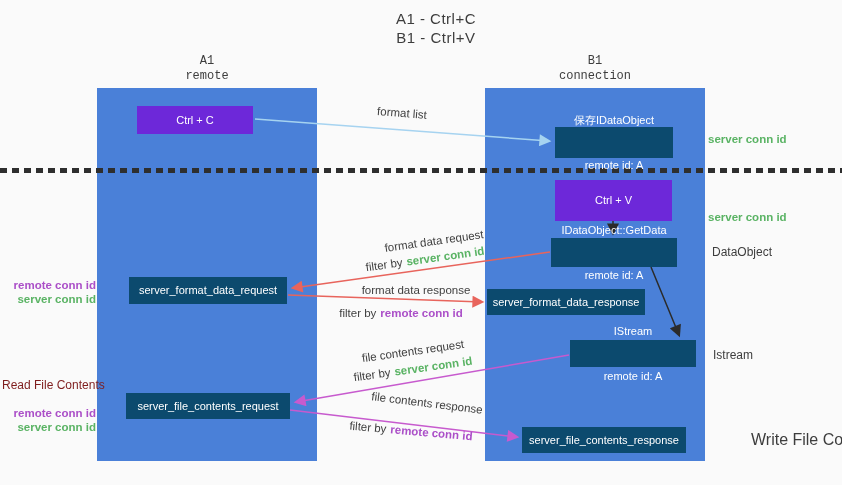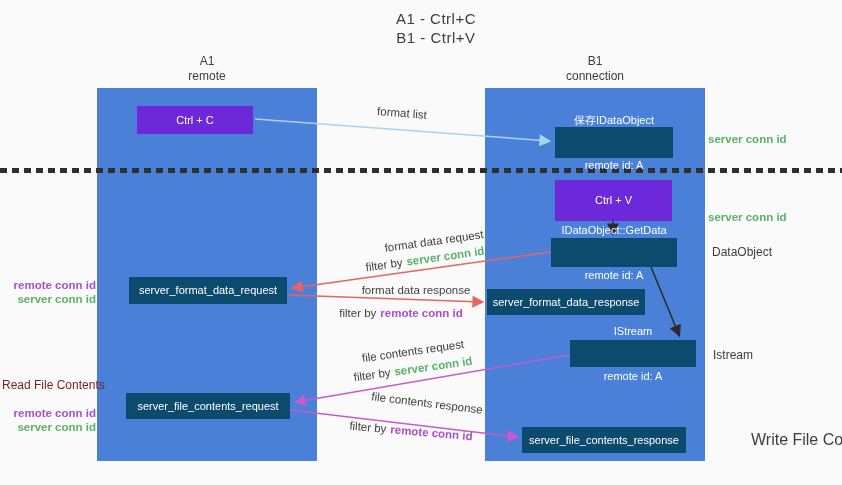--- a/index.html
+++ b/index.html
@@ -3,21 +3,21 @@
 <meta charset="utf-8">
 <style>
   html,body{margin:0;padding:0;}
   body{background:#fafafa;font-family:"Liberation Sans","DejaVu Sans",sans-serif;}
   #canvas{position:relative;width:842px;height:485px;background:#fafafa;overflow:hidden;}
 
   .title{position:absolute;left:0;right:0;top:9px;text-align:center;
          font-size:15px;line-height:19px;color:#3d3d3d;letter-spacing:.5px;padding-left:30px;}
 
   .col-header{position:absolute;width:220px;text-align:center;font-size:12px;
-              line-height:15px;color:#3d3d3d;top:54px;}
+              line-height:15px;color:#3d3d3d;top:54px;font-family:Liberation Mono, monospace;}
   #colA-header{left:97px;} #colB-header{left:485px;}
 
   .col{position:absolute;top:88px;width:220px;height:373px;background:#4a80d8;z-index:1;}
   #colA{left:97px;} #colB{left:485px;}
 
   .dotted{position:absolute;left:0;top:168px;width:842px;height:5px;z-index:3;
           background:repeating-linear-gradient(90deg,#2e2e2e 0 7px,transparent 7px 12px);}
 
   #arrows{position:absolute;left:0;top:0;z-index:4;}
 

